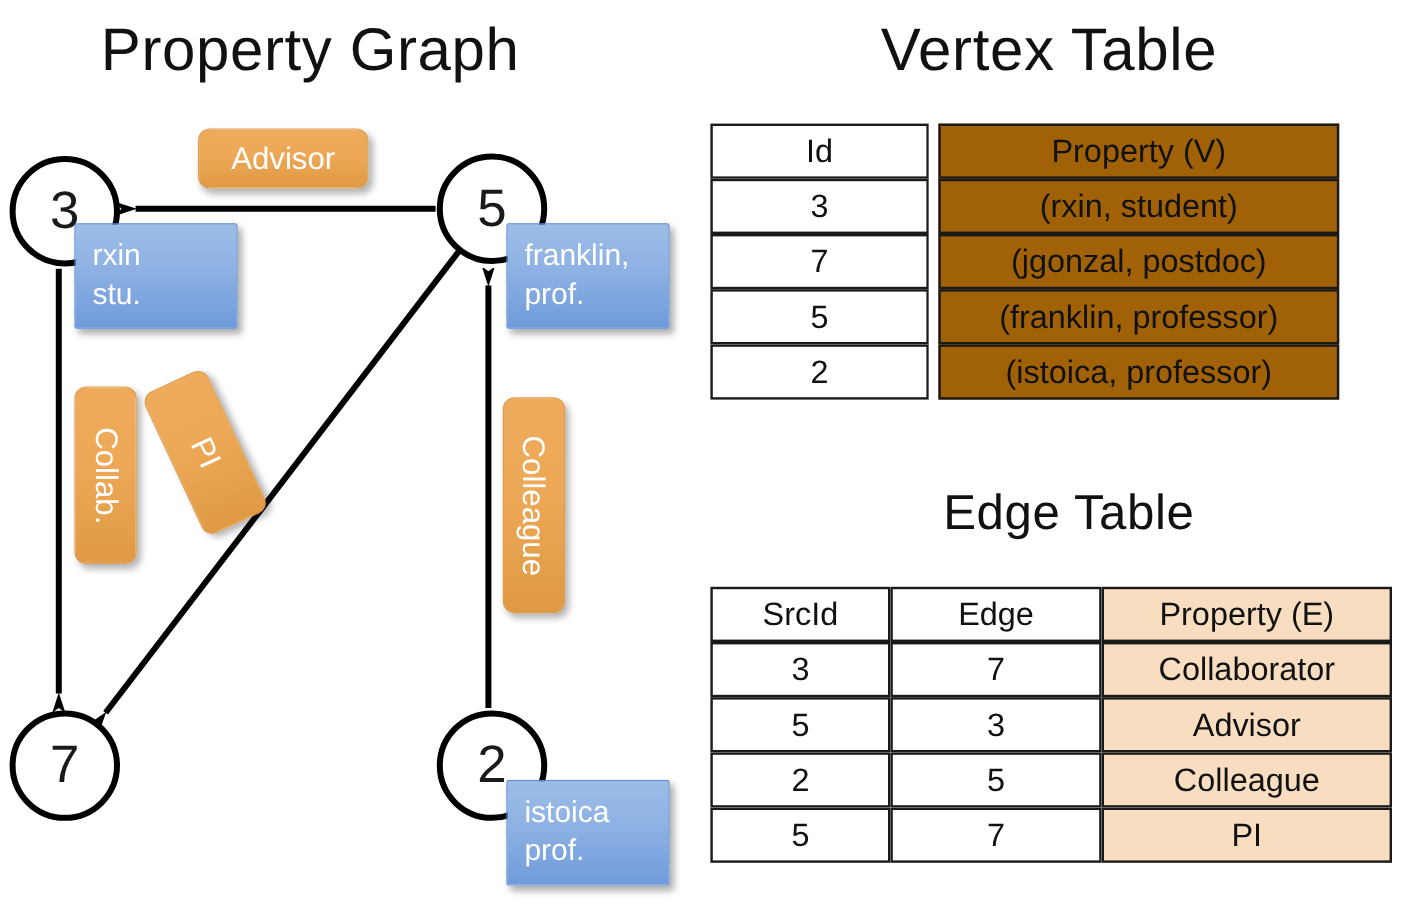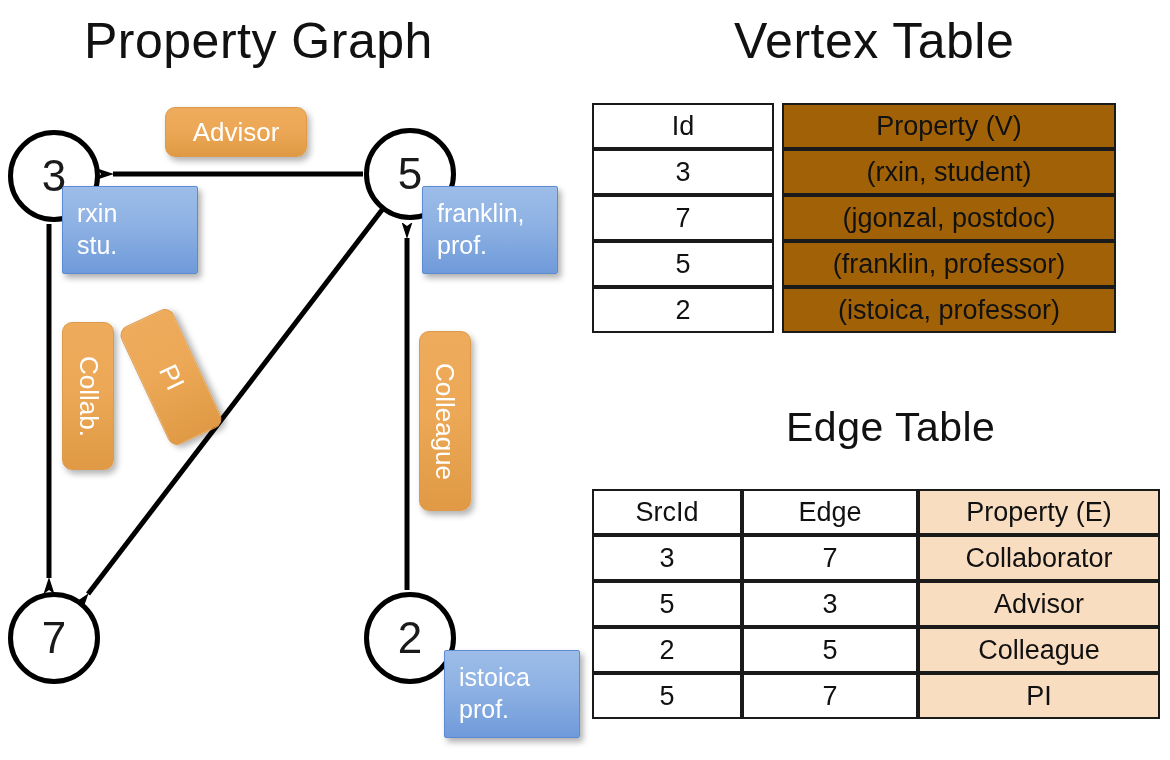--- a/index.html
+++ b/index.html
@@ -68,21 +68,21 @@
     font-weight: 300;
     font-size: 25px;
     line-height: 1.28;
     box-sizing: border-box;
     padding: 10px 0 0 14px;
     white-space: pre-line;
   }
   #prop-box-rxin     { left: 62px;  top: 186px; width: 136px; height: 88px; }
   #prop-box-franklin { left: 422px; top: 186px; width: 136px; height: 88px; }
   #prop-box-jgonzal  { left: 62px;  top: 650px; width: 136px; height: 88px; }
-  #prop-box-istoica  { left: 422px; top: 650px; width: 136px; height: 88px; margin-left: 22px; }
+  #prop-box-istoica  { left: 422px; top: 650px; width: 136px; height: 88px; }
 
   
   .edge-label {
     position: absolute;
     border-radius: 10px;
     border: 1px solid #dd9a4a;
     background: linear-gradient(to bottom, #eeab5c 0%, #eca856 45%, #e09a45 100%);
     box-shadow: 3px 4px 6px rgba(0,0,0,0.3);
     color: #ffffff;
     font-family: "Liberation Sans", sans-serif;

